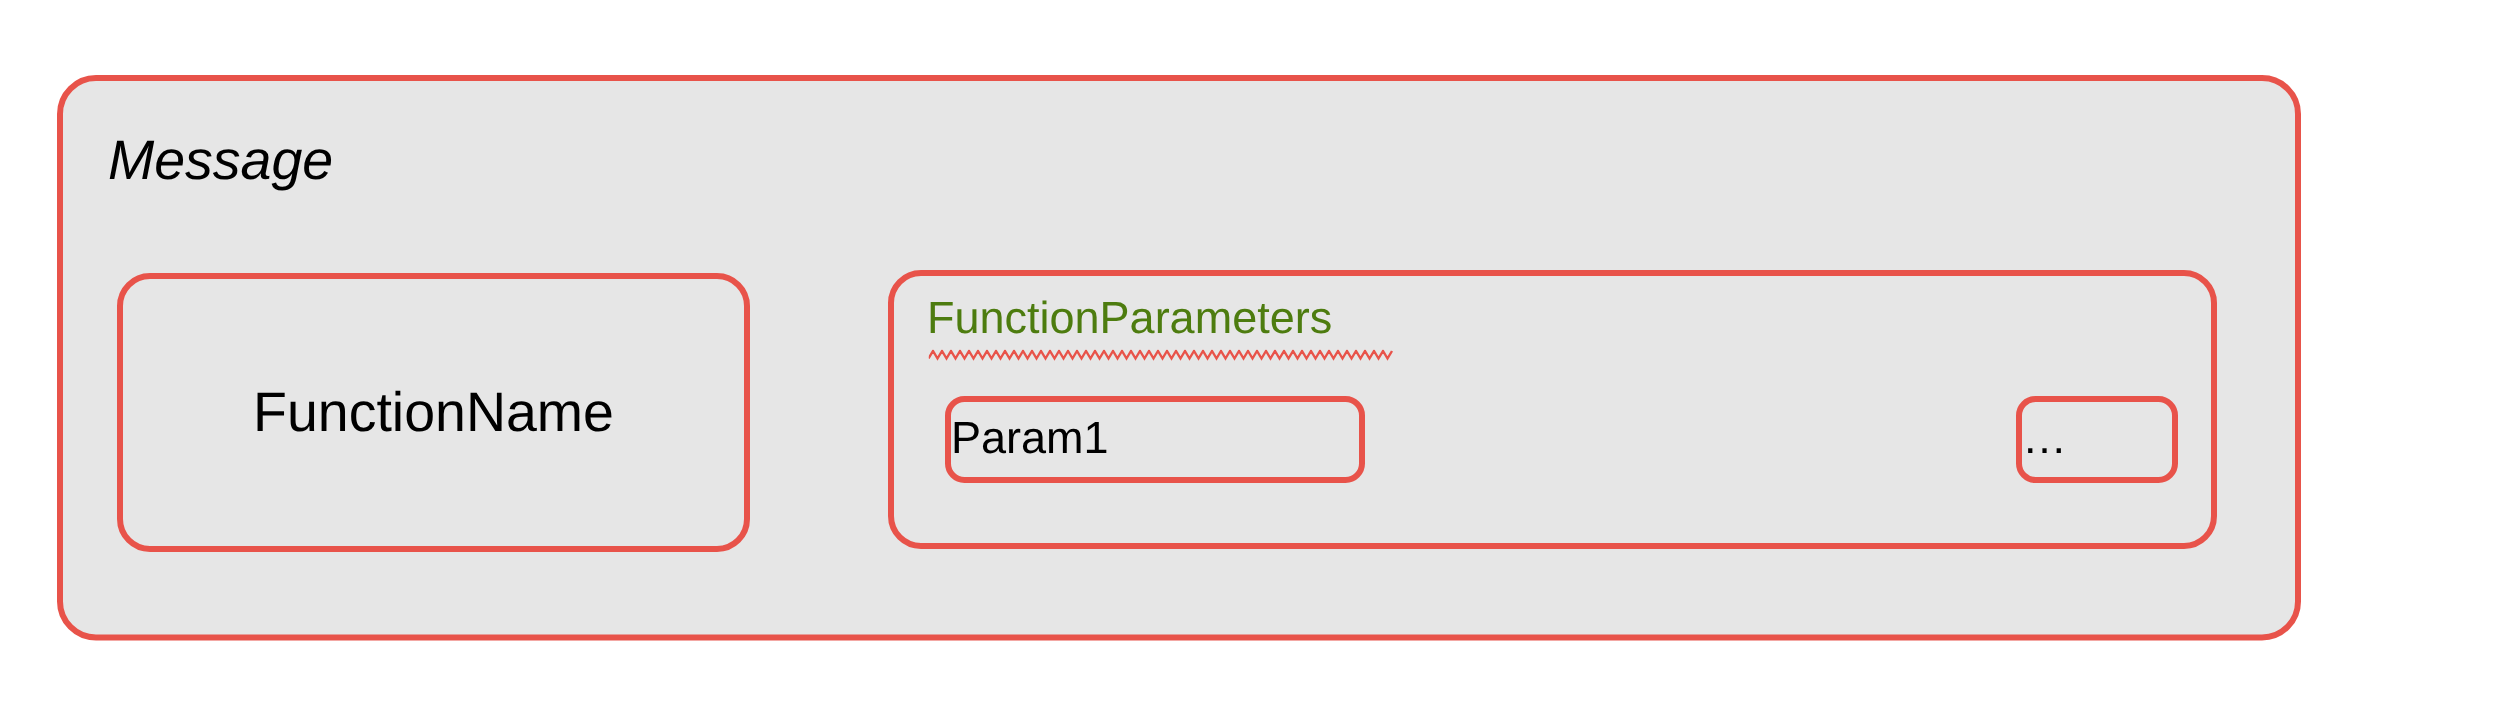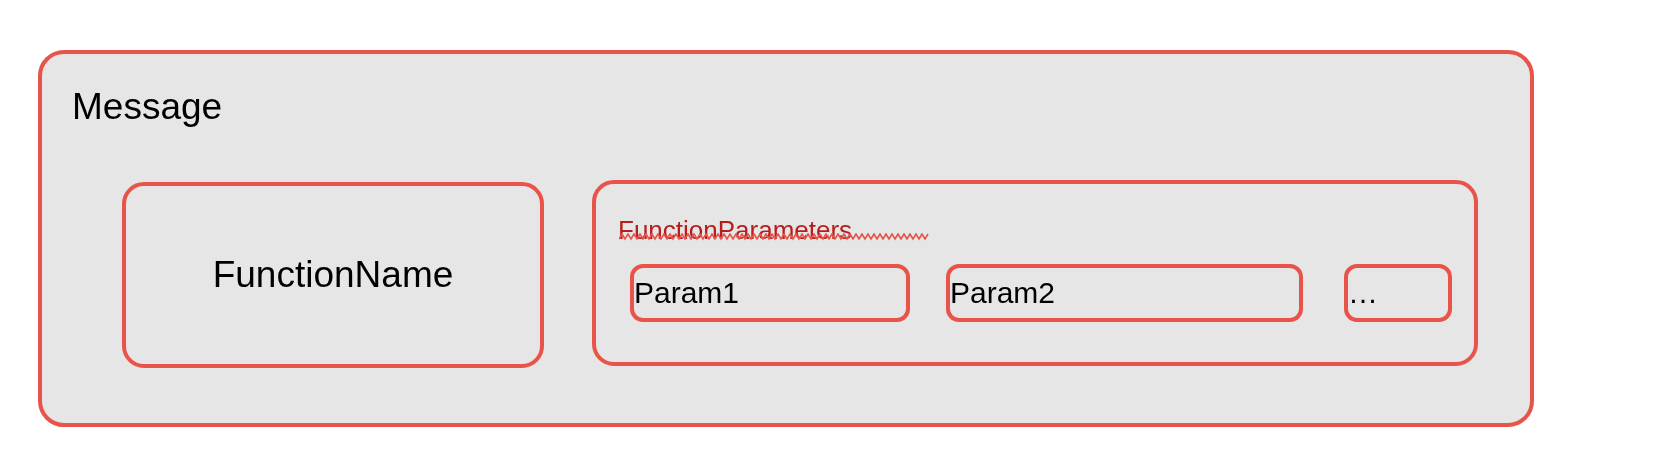--- a/index.html
+++ b/index.html
@@ -35,56 +35,56 @@
     border-radius: 26px;
   }
   #message-label {
     position: absolute;
     left: 72px;
     top: 84px;
     font-size: 37px;
     line-height: 46px;
     color: #000000;
     white-space: nowrap;
+    font-style: italic;
   }
 
   
   #function-name-box {
     left: 78px;
     top: 182px;
     width: 422px;
     height: 186px;
     border-radius: 22px;
     display: flex;
     align-items: center;
     justify-content: center;
-    margin-left: 44px;
   }
   #function-name-label {
     font-size: 37px;
     line-height: 44px;
     color: #000000;
     white-space: nowrap;
   }
 
   
   #function-params-box {
     left: 592px;
     top: 180px;
     width: 886px;
     height: 186px;
     border-radius: 22px;
   }
   #function-params-label {
     position: absolute;
     left: 618px;
-    top: 211px;
-    font-size: 26px;
+    top: 194px;
+    font-size: 30px;
     line-height: 38px;
-    color: #b91c1c;
+    color: #4d7c0f;
     white-space: nowrap;
   }
   
   #function-params-squiggle {
     position: absolute;
     left: 619px;
     top: 233px;
     width: 310px;
     height: 9px;
     overflow: hidden;
@@ -133,21 +133,18 @@
   <div id="function-params-squiggle">
     <svg width="310" height="9" viewBox="0 0 310 9" preserveAspectRatio="none">
       <path d="M0 6 L3 1 L6 6 L9 1 L12 6 L15 1 L18 6 L21 1 L24 6 L27 1 L30 6 L33 1 L36 6 L39 1 L42 6 L45 1 L48 6 L51 1 L54 6 L57 1 L60 6 L63 1 L66 6 L69 1 L72 6 L75 1 L78 6 L81 1 L84 6 L87 1 L90 6 L93 1 L96 6 L99 1 L102 6 L105 1 L108 6 L111 1 L114 6 L117 1 L120 6 L123 1 L126 6 L129 1 L132 6 L135 1 L138 6 L141 1 L144 6 L147 1 L150 6 L153 1 L156 6 L159 1 L162 6 L165 1 L168 6 L171 1 L174 6 L177 1 L180 6 L183 1 L186 6 L189 1 L192 6 L195 1 L198 6 L201 1 L204 6 L207 1 L210 6 L213 1 L216 6 L219 1 L222 6 L225 1 L228 6 L231 1 L234 6 L237 1 L240 6 L243 1 L246 6 L249 1 L252 6 L255 1 L258 6 L261 1 L264 6 L267 1 L270 6 L273 1 L276 6 L279 1 L282 6 L285 1 L288 6 L291 1 L294 6 L297 1 L300 6 L303 1 L306 6 L309 1" fill="none" stroke="#e8534a" stroke-width="1.6"></path>
     </svg>
   </div>
 
   <div class="rbox param-chip" id="param-chip-0">
     <span class="chip-text">Param1</span>
   </div>
 
-  <div class="rbox param-chip" id="param-chip-1">
-    <span class="chip-text">Param2</span>
-  </div>
 
   <div class="rbox param-chip" id="param-chip-2">
     <span class="chip-text">…</span>
   </div>
 
 </div>
 
 </body></html>

